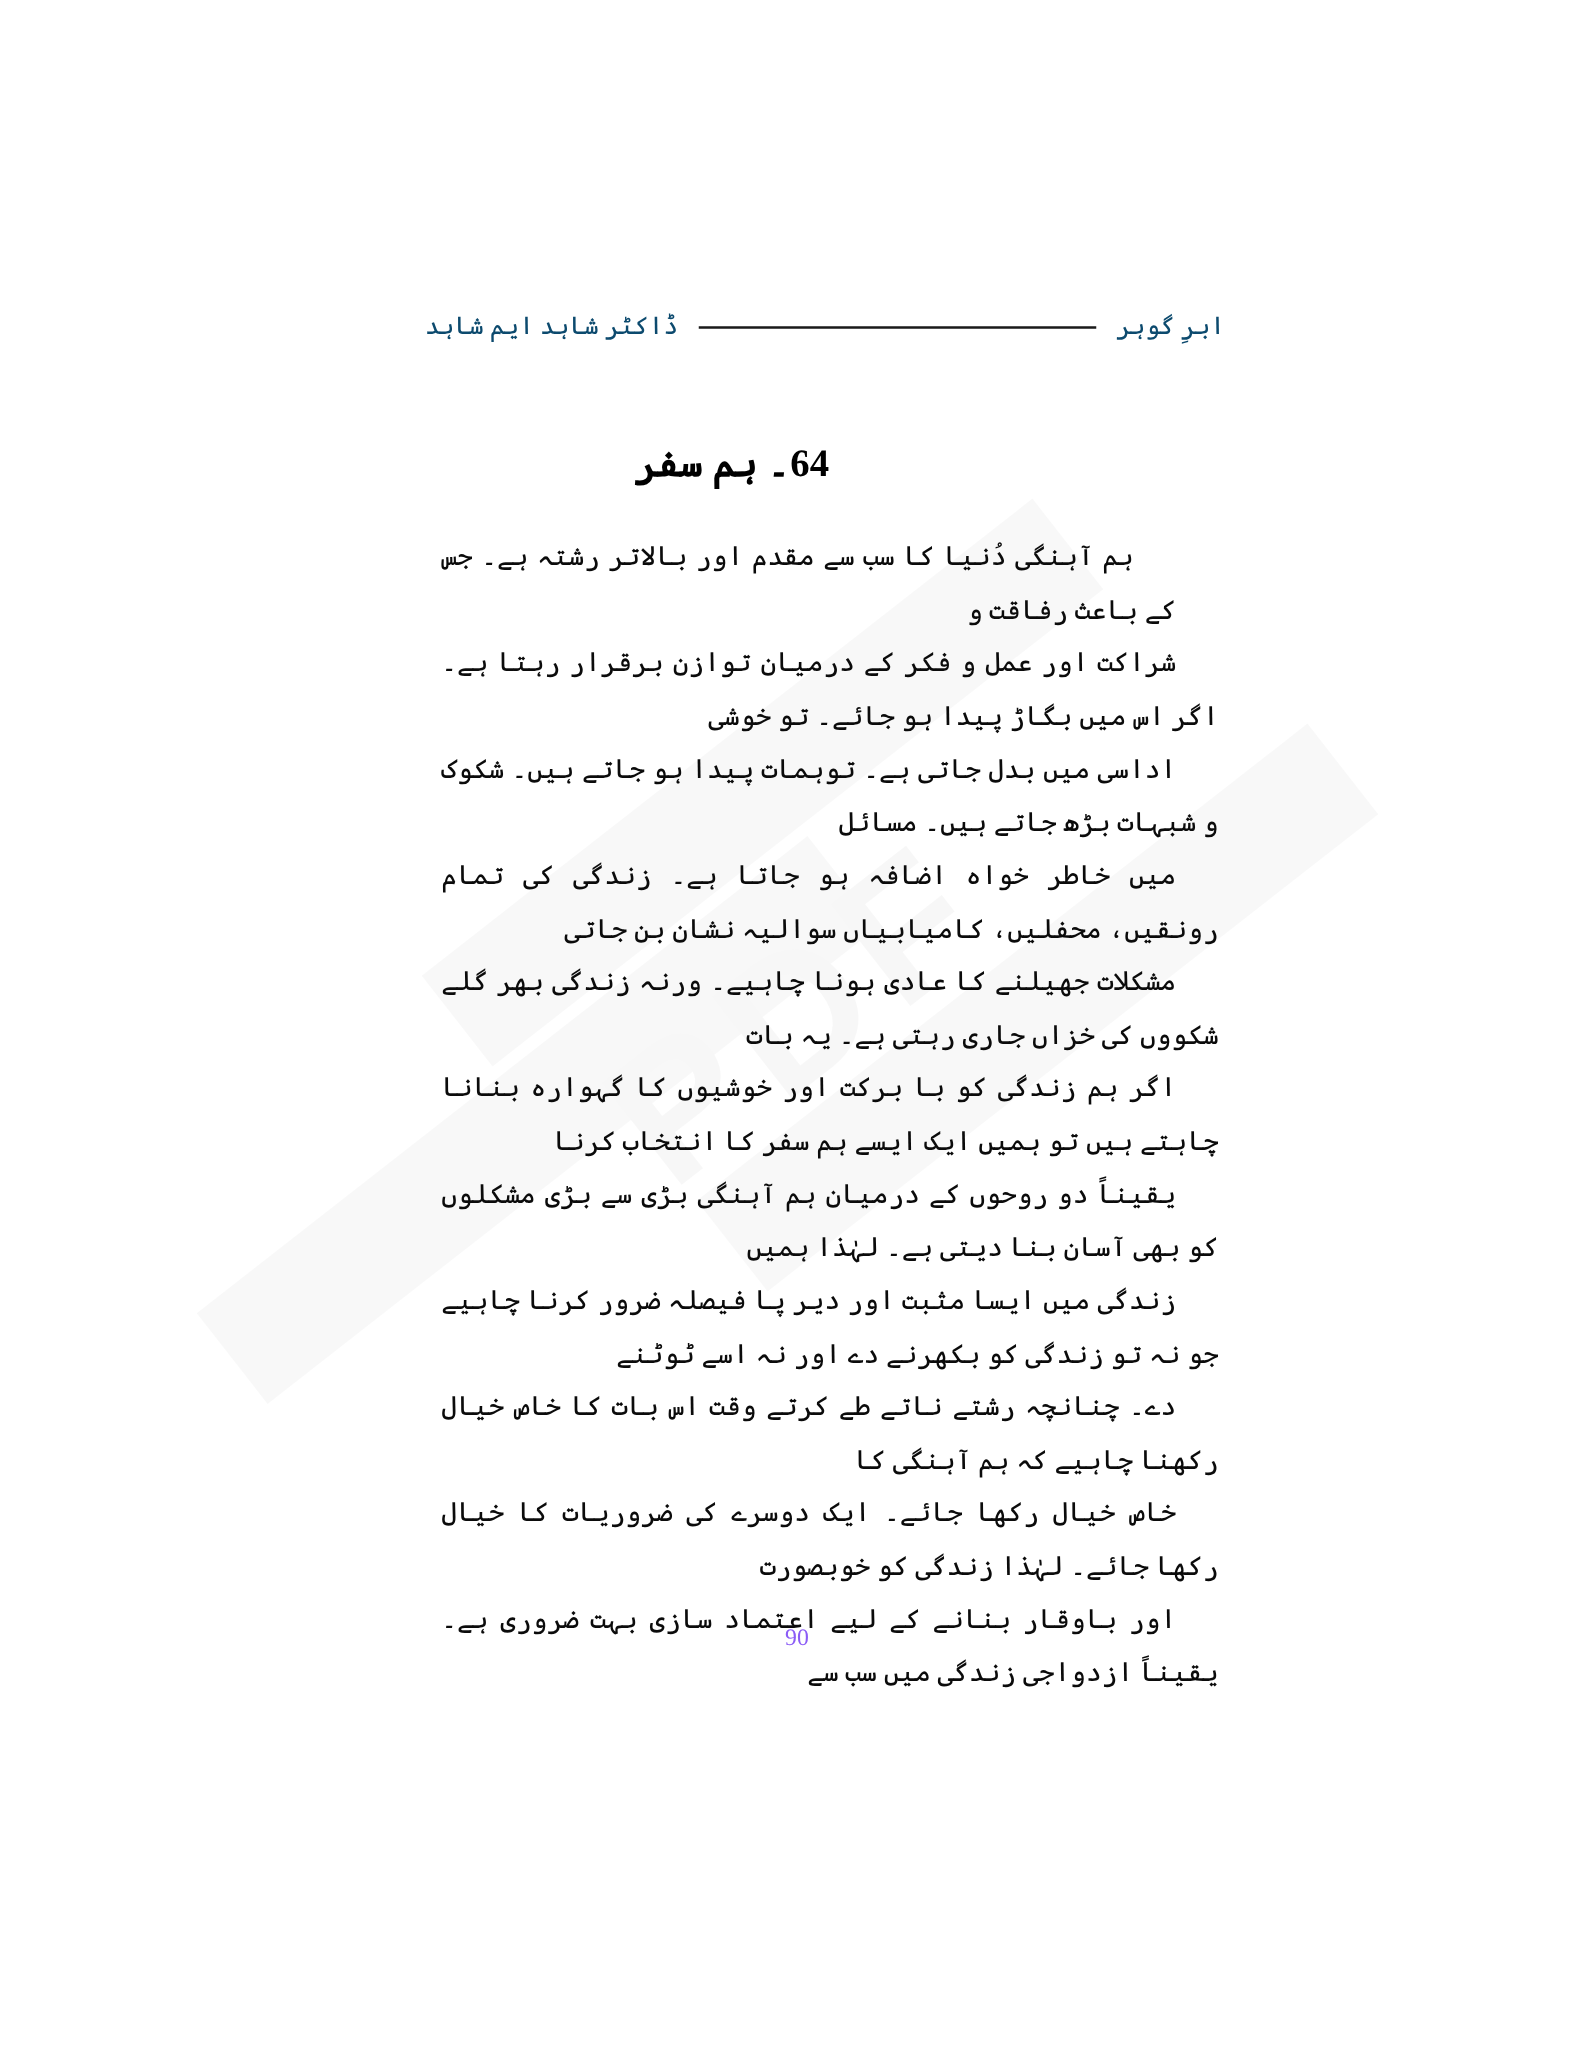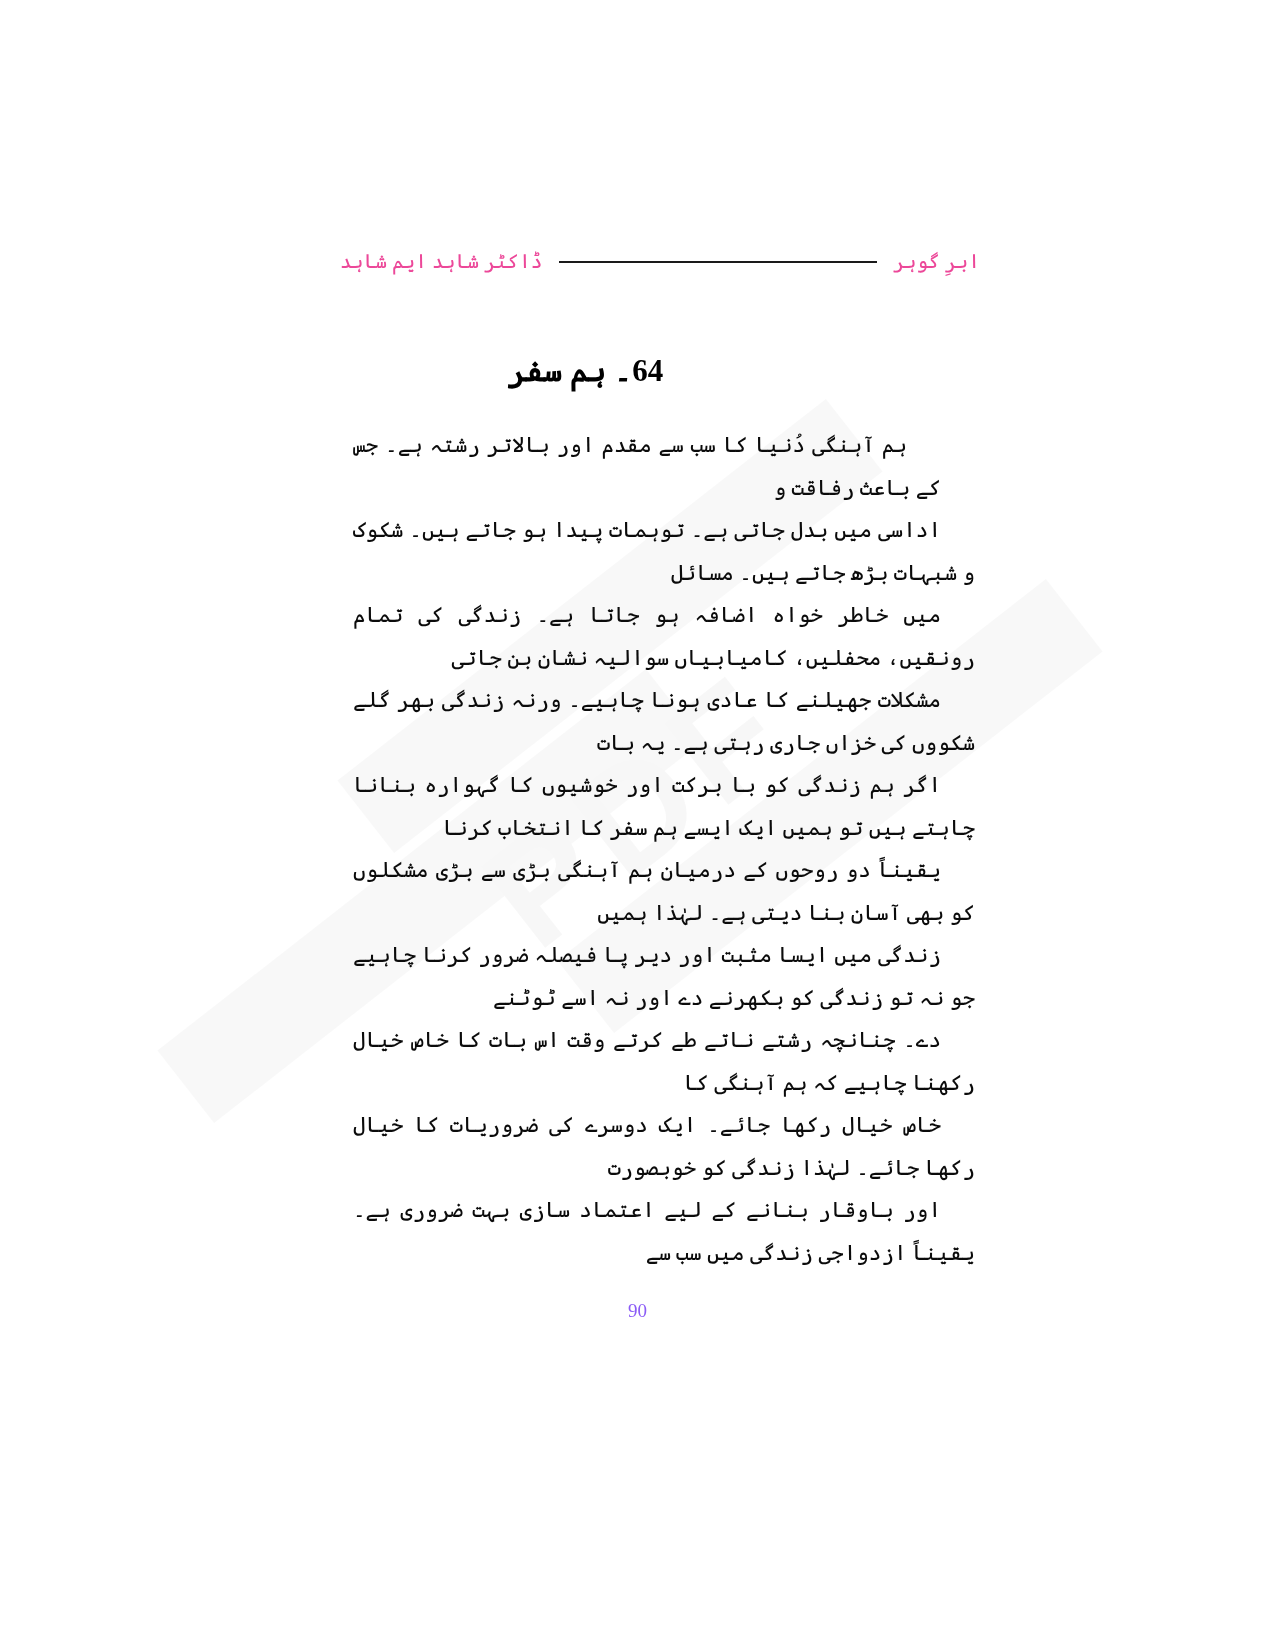--- a/index.html
+++ b/index.html
@@ -59,21 +59,21 @@
     width: 640px;
     height: 46px;
     display: flex;
     align-items: center;
     justify-content: space-between;
     flex-direction: row;
     z-index: 2;
   }
   .header-right, .header-left {
     font-size: 20px;
-    color: #ec4899;
+    color: #0c4a6e;
     white-space: nowrap;
     line-height: 1.1;
     font-family: "Liberation Serif", "DejaVu Serif", serif;
   }
   .header-right { padding-left: 10px; }
   .header-left { padding-right: 10px; }
   .header-rule {
     flex: 1 1 auto;
     height: 0;
     border-top: 2px solid #1a1a1a;
@@ -150,20 +150,21 @@
     <div class="header-left">ڈاکٹر شاہد ایم شاہد</div>
   </div>
 
   <div class="chapter-title">
     <span class="num">64</span><span>۔</span> <span>ہم سفر</span>
   </div>
 
   <div class="body-block">
     <p id="body-paragraph">
         <span class="body-line" style="padding-right: 34px;">ہم آہنگی دُنیا کا سب سے مقدم اور بالاتر رشتہ ہے۔ جس کے باعث رفاقت و</span>
+        <span class="body-line">شراکت اور عمل و فکر کے درمیان توازن برقرار رہتا ہے۔ اگر اس میں بگاڑ پیدا ہو جائے۔ تو خوشی</span>
         <span class="body-line">اداسی میں بدل جاتی ہے۔ توہمات پیدا ہو جاتے ہیں۔ شکوک و شبہات بڑھ جاتے ہیں۔ مسائل</span>
         <span class="body-line">میں خاطر خواہ اضافہ ہو جاتا ہے۔ زندگی کی تمام رونقیں، محفلیں، کامیابیاں سوالیہ نشان بن جاتی</span>
         <span class="body-line">مشکلات جھیلنے کا عادی ہونا چاہیے۔ ورنہ زندگی بھر گلے شکووں کی خزاں جاری رہتی ہے۔ یہ بات</span>
         <span class="body-line">اگر ہم زندگی کو با برکت اور خوشیوں کا گہوارہ بنانا چاہتے ہیں تو ہمیں ایک ایسے ہم سفر کا انتخاب کرنا</span>
         <span class="body-line">یقیناً دو روحوں کے درمیان ہم آہنگی بڑی سے بڑی مشکلوں کو بھی آسان بنا دیتی ہے۔ لہٰذا ہمیں</span>
         <span class="body-line">زندگی میں ایسا مثبت اور دیر پا فیصلہ ضرور کرنا چاہیے جو نہ تو زندگی کو بکھرنے دے اور نہ اسے ٹوٹنے</span>
         <span class="body-line">دے۔ چنانچہ رشتے ناتے طے کرتے وقت اس بات کا خاص خیال رکھنا چاہیے کہ ہم آہنگی کا</span>
         <span class="body-line">خاص خیال رکھا جائے۔ ایک دوسرے کی ضروریات کا خیال رکھا جائے۔ لہٰذا زندگی کو خوبصورت</span>
         <span class="body-line">اور باوقار بنانے کے لیے اعتماد سازی بہت ضروری ہے۔ یقیناً ازدواجی زندگی میں سب سے</span>
       </p>

